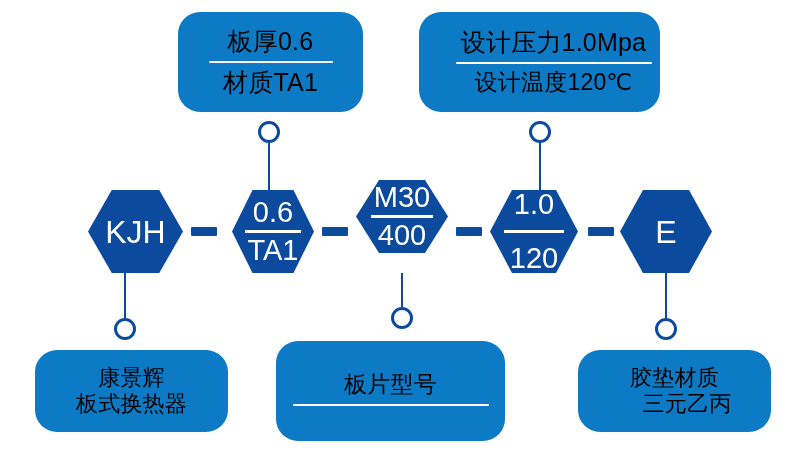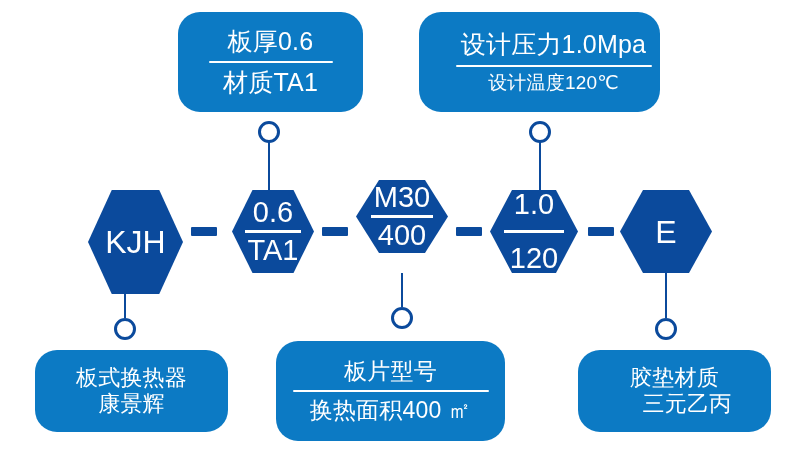--- a/index.html
+++ b/index.html
@@ -21,21 +21,21 @@
   
   .callout {
     position: absolute;
     background: #0c7ac4;
     border-radius: 22px;
     box-sizing: border-box;
     display: flex;
     flex-direction: column;
     align-items: center;
     justify-content: center;
-    color: #ffffff;
+    color: #000000;
     line-height: 1.18;
   }
   .callout .line {
     display: block;
     white-space: nowrap;
     letter-spacing: 0.2px;
   }
   .callout .divider {
     display: block;
     height: 2px;
@@ -97,30 +97,30 @@
 
   <div class="callout" style="left:178px; top:12px; width:185px; height:100px;">
     <span class="line" style="font-size:25px;">板厚0.6</span>
     <span class="divider" style="width:124px;"></span>
     <span class="line" style="font-size:25px;">材质TA1</span>
   </div>
 
   <div class="callout" style="left:419px; top:12px; width:241px; height:100px;padding-left:28px;">
     <span class="line" style="font-size:25px;">设计压力1.0Mpa</span>
     <span class="divider" style="width:196px;"></span>
-    <span class="line" style="font-size:19px;">设计温度120℃</span>
+    <span class="line" style="font-size:23px;">设计温度120℃</span>
   </div>
 
   <div class="ring" style="left:258px; top:121px; width:22px; height:22px;"></div>
   <div class="stem" style="left:268px; top:142px; height:48px;"></div>
 
   <div class="ring" style="left:529px; top:121px; width:22px; height:22px;"></div>
   <div class="stem" style="left:539px; top:142px; height:48px;"></div>
 
-  <div class="hex single" style="left:88px; top:190px; width:95px; height:104px;">
+  <div class="hex single" style="left:88px; top:190px; width:95px; height:83px;">
     <span class="line" style="font-size:32px;">KJH</span>
 
     <span class="line" style="font-size:32px;"></span>
   </div>
 
   <div class="dash" style="left:191px; top:227px;"></div>
 
   <div class="hex" style="left:232px; top:190px; width:82px; height:83px;">
     <span class="line" style="font-size:29px;">0.6</span>
     <span class="divider" style="width:56px;"></span>
@@ -154,29 +154,28 @@
   <div class="stem" style="left:124px; top:273px; height:45px;"></div>
   <div class="ring" style="left:114px; top:318px; width:22px; height:22px;"></div>
 
   <div class="stem" style="left:401px; top:273px; height:34px;"></div>
   <div class="ring" style="left:391px; top:307px; width:22px; height:22px;"></div>
 
   <div class="stem" style="left:665px; top:273px; height:45px;"></div>
   <div class="ring" style="left:655px; top:318px; width:22px; height:22px;"></div>
 
   <div class="callout no-divider" style="left:35px; top:350px; width:193px; height:82px;">
+    <span class="line" style="font-size:22px;">康景辉</span>
+
     <span class="line" style="font-size:22px;">板式换热器</span>
-
-    <span class="line" style="font-size:22px;">康景辉</span>
   </div>
 
   <div class="callout" style="left:276px; top:341px; width:229px; height:100px;">
     <span class="line" style="font-size:23px;">板片型号</span>
     <span class="divider" style="width:196px;"></span>
-    <span class="line" style="font-size:23px;">换热面积400 ㎡</span>
   </div>
 
   <div class="callout no-divider" style="left:578px; top:350px; width:193px; height:82px;">
     <span class="line" style="font-size:22px;">胶垫材质</span>
 
     <span class="line" style="font-size:22px;margin-left:25px;">三元乙丙</span>
   </div>
 
 </div>
 

